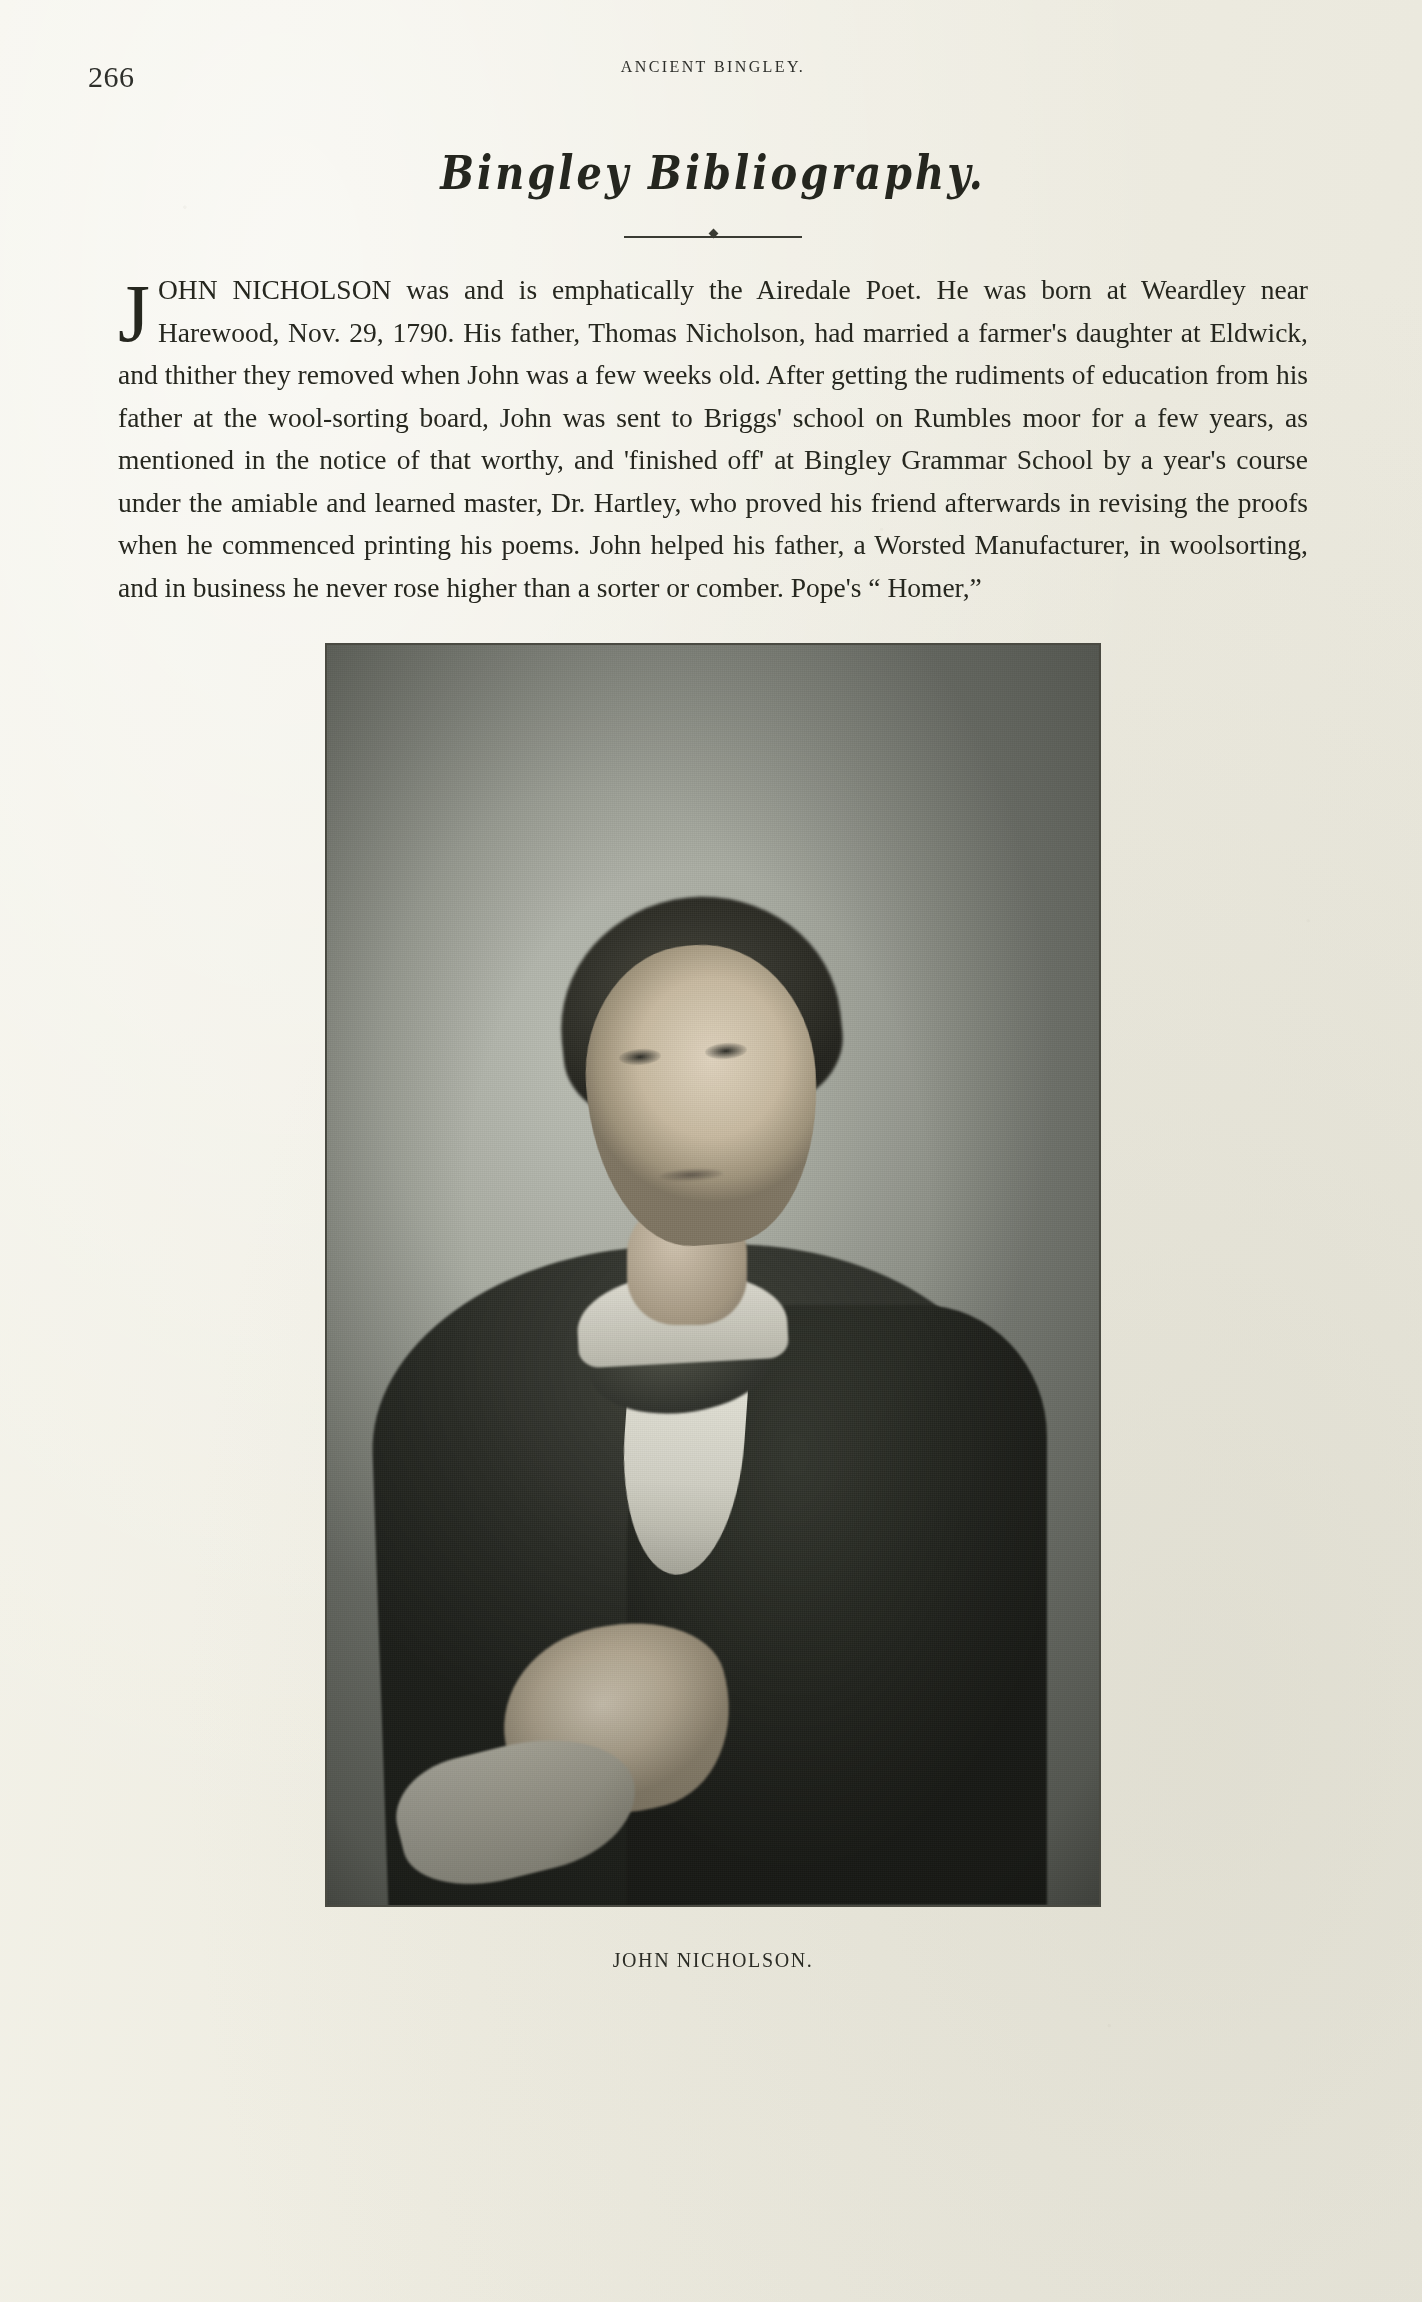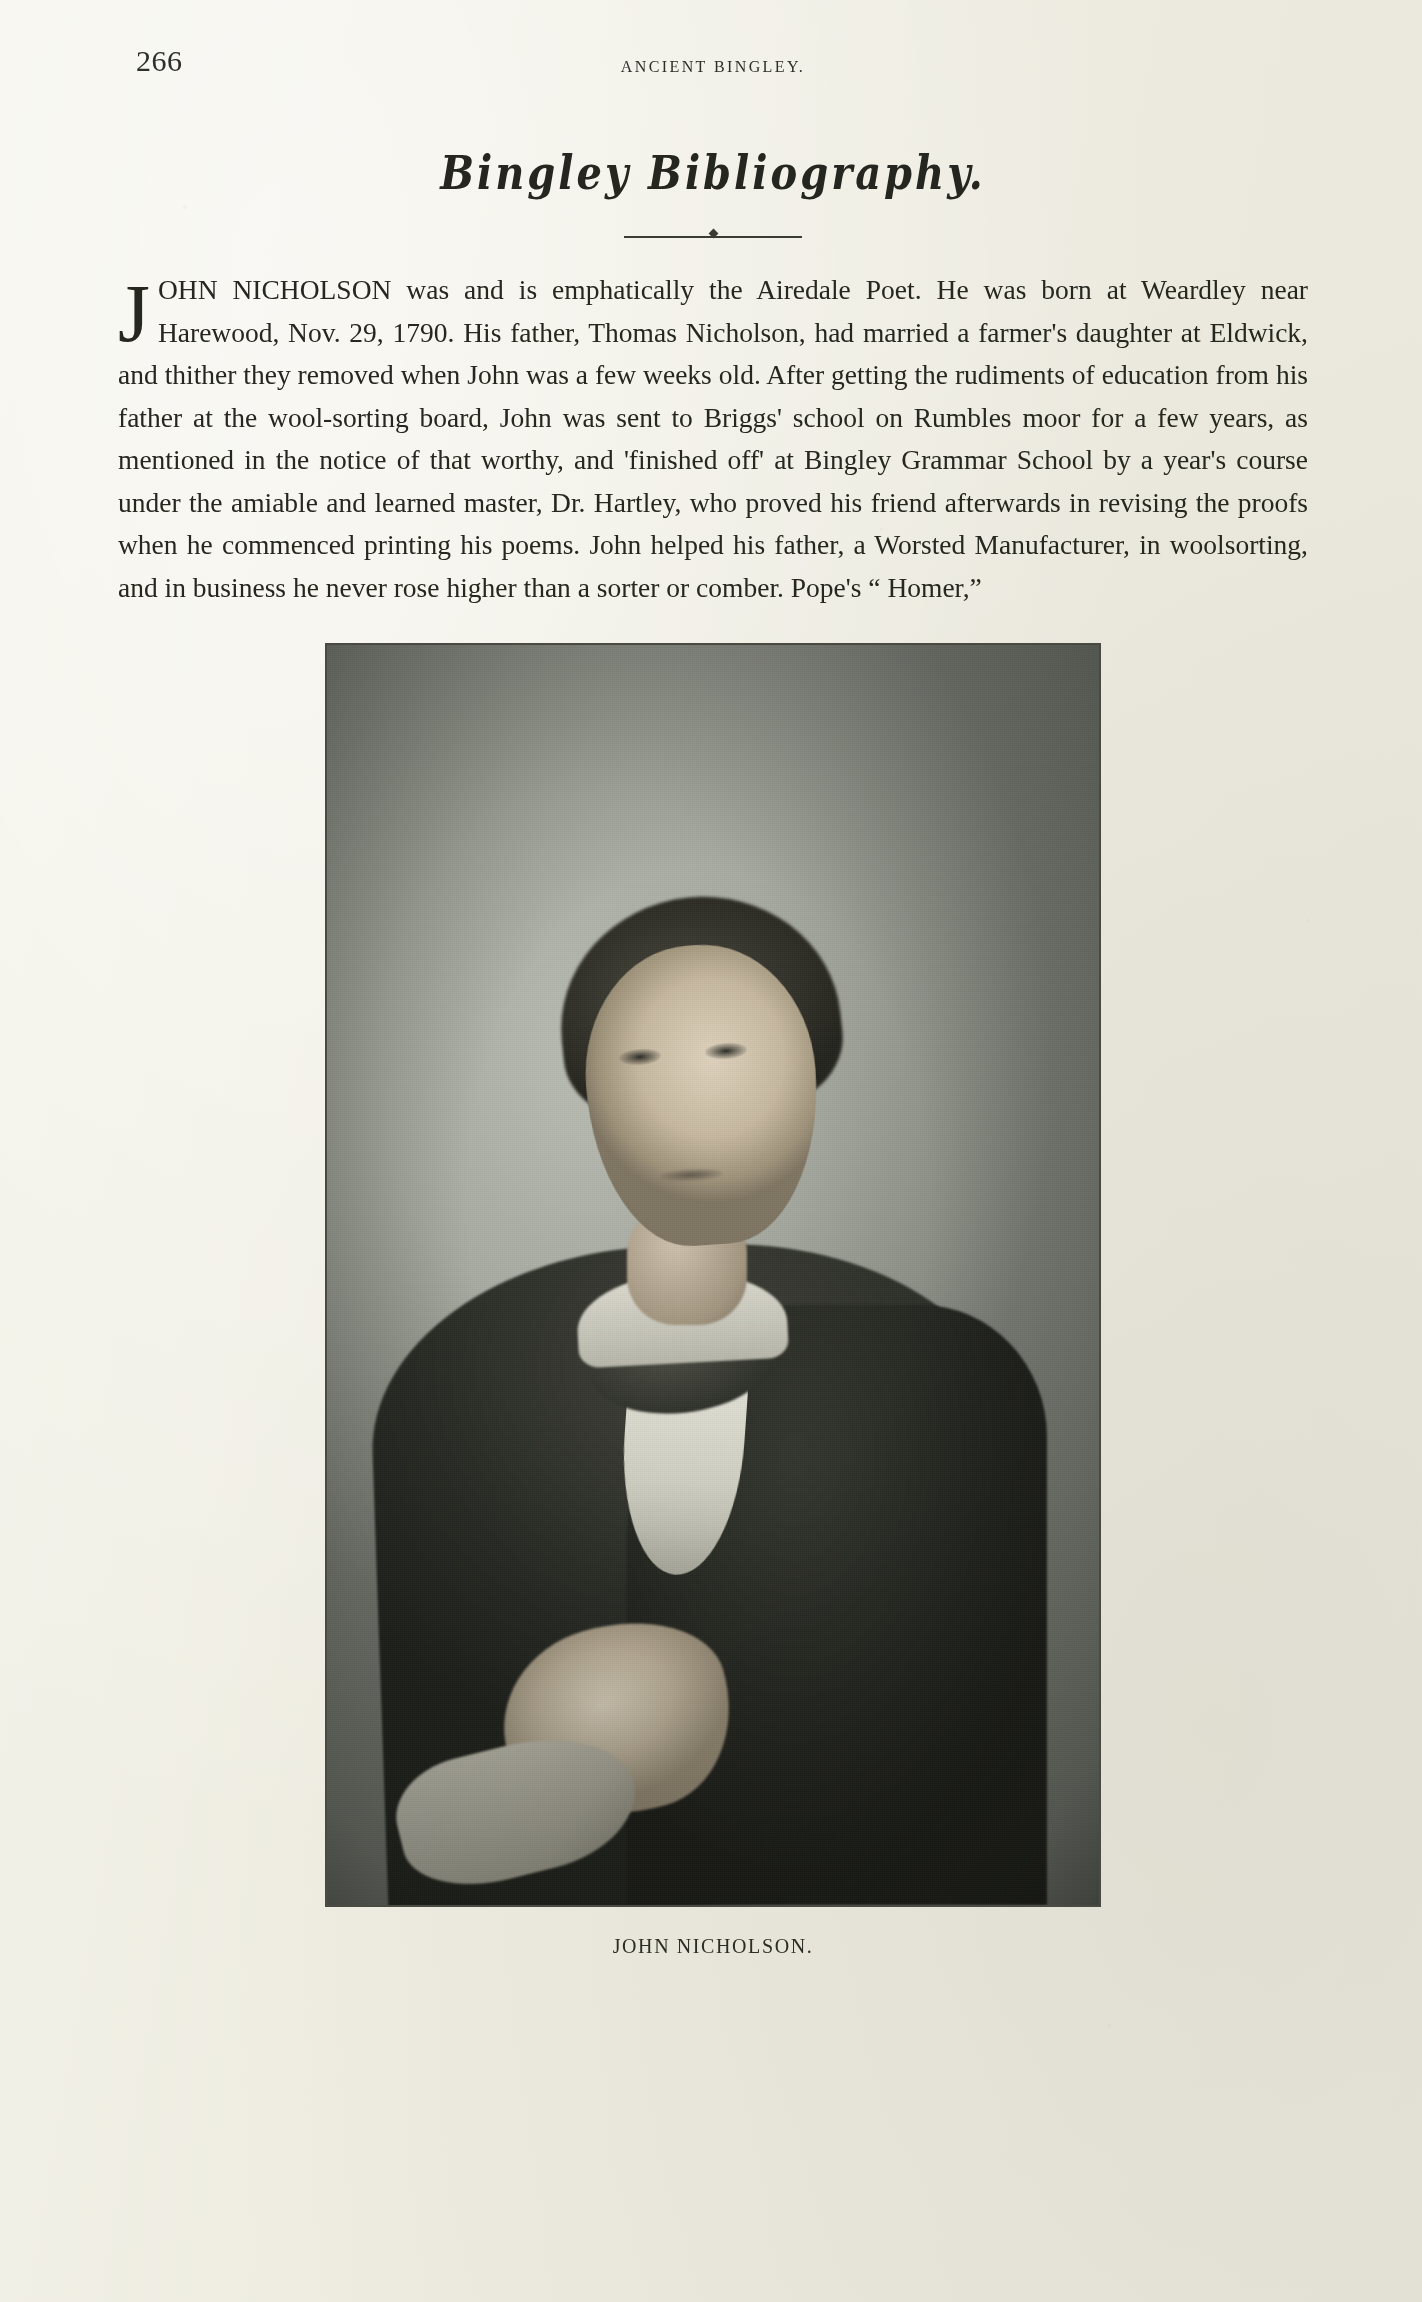--- a/index.html
+++ b/index.html
@@ -45,25 +45,24 @@
   }
   
   .running-head {
     position: relative;
     height: 64px;
     margin-top: 44px;
   }
   .folio {
     position: absolute;
     left: -30px;
-    top: 0;
+    top: 16px;
     font-size: 30px;
     color: #2e2f2b;
     letter-spacing: 0.5px;
-    margin-left: 48px;
   }
   .head-title {
     position: absolute;
     left: 50%;
     transform: translateX(-50%);
     top: 14px;
     font-size: 16px;
     letter-spacing: 2.4px;
     color: #2d2e2a;
     font-variant: small-caps;
@@ -289,21 +288,21 @@
     left: 70px;
     top: 1100px;
     width: 240px;
     height: 130px;
     background: linear-gradient(140deg, #dedbcd 0%, #b3b0a1 70%, #8e8b7d 100%);
     border-radius: 30% 50% 40% 40% / 40% 50% 50% 40%;
     transform: rotate(-14deg);
     filter: blur(1.1px);
   }
   .caption {
-    margin-top: 28px;
+    margin-top: 42px;
     font-size: 20px;
     letter-spacing: 1.6px;
     color: #2c2d26;
     text-transform: uppercase;
     font-variant: small-caps;
   }
 </style>
 </head>
 <body>
 

